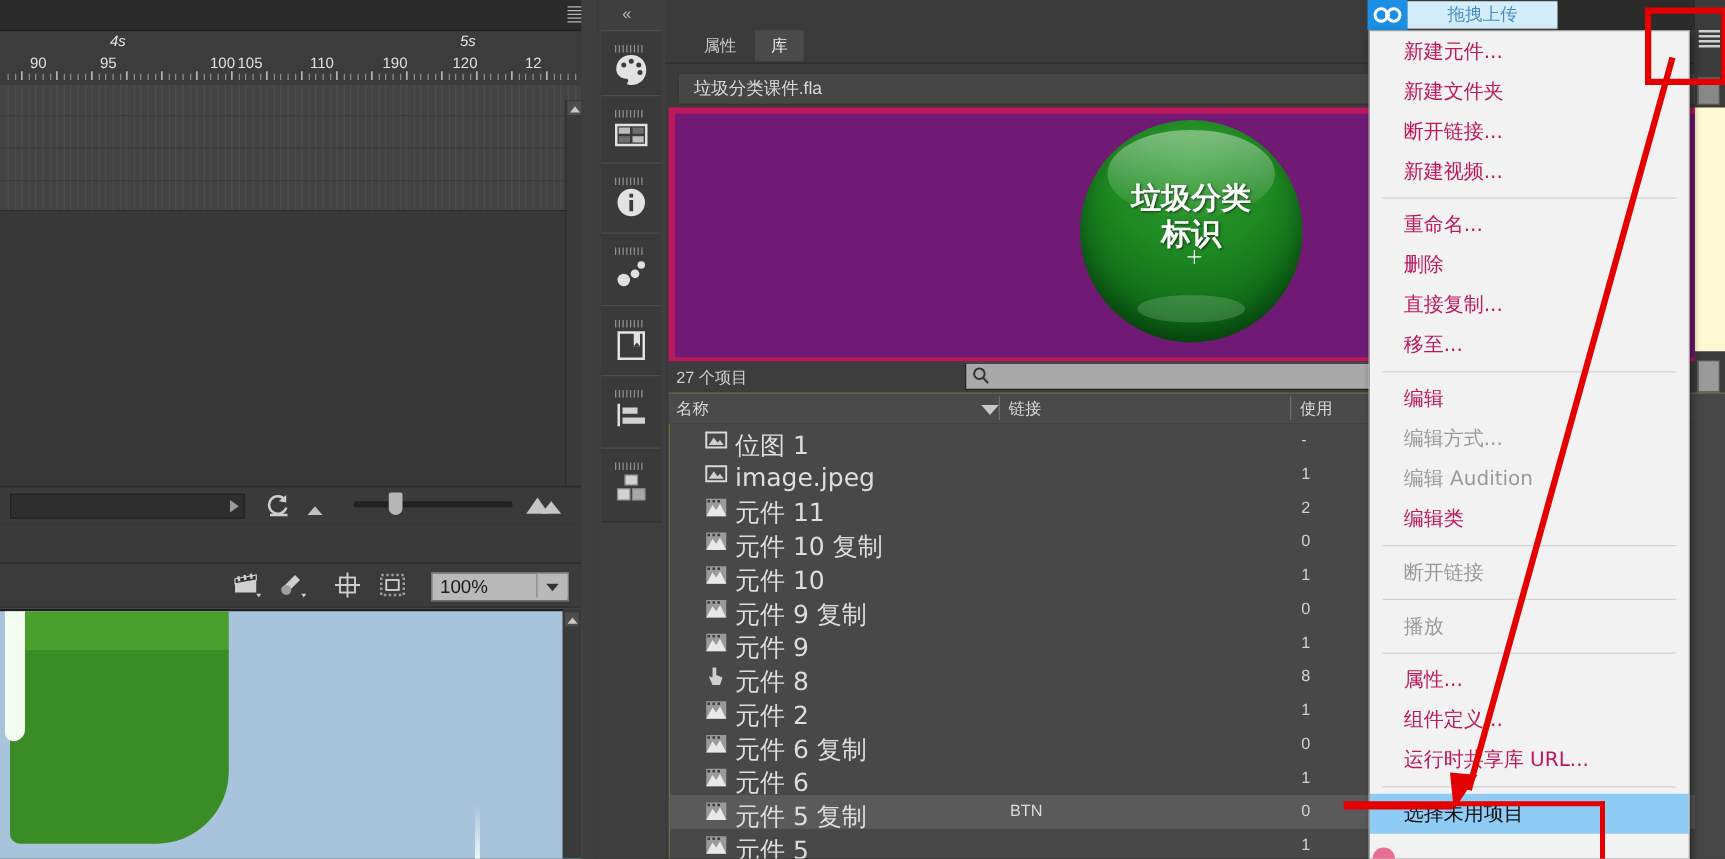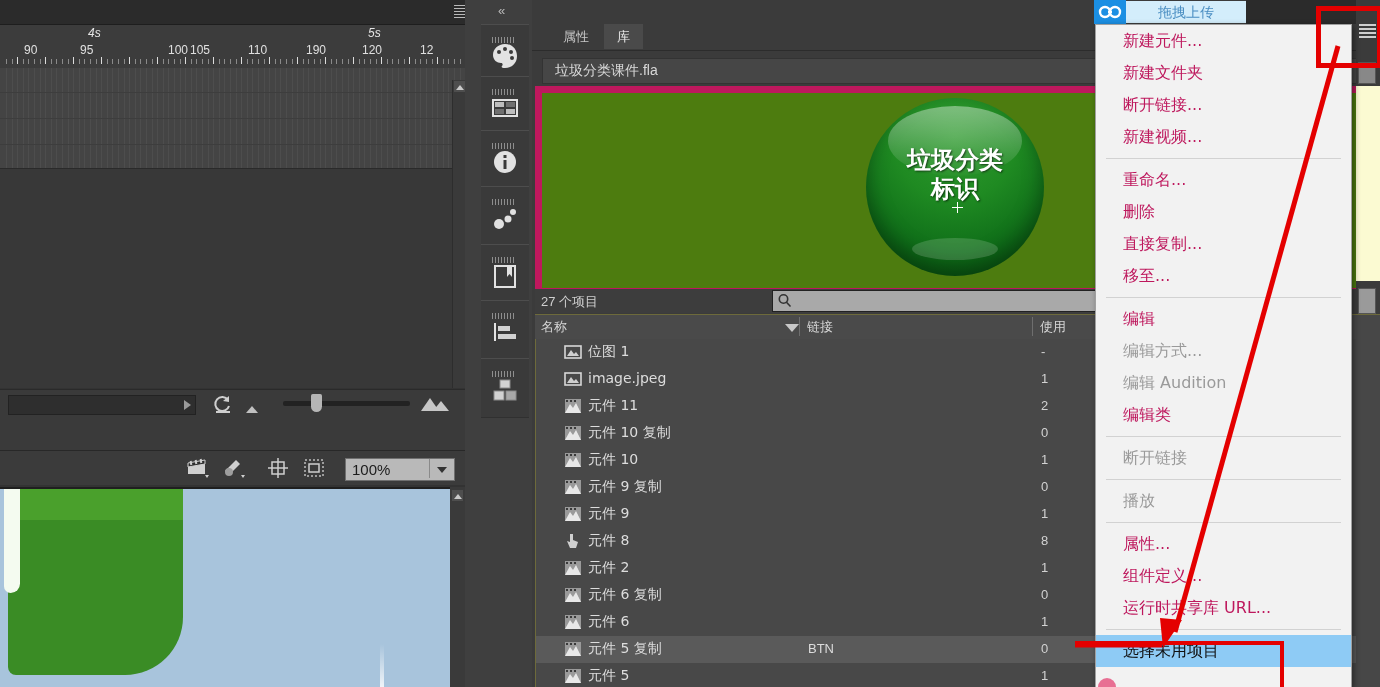--- a/index.html
+++ b/index.html
@@ -166,22 +166,22 @@
 
   #lib-docname{
     left:10px;top:58px;width:820px;height:24px;background:#464646;
     border:1px solid #333;
   }
   #lib-docname span{
     position:absolute;left:12px;top:3px;font-size:14px;color:#d8d8d8;
   }
 
   #lib-preview{
-    left:3px;top:86px;width:828px;height:195px;background:#4d7c0f;
-    border:7px solid #be185d;
+    left:3px;top:86px;width:828px;height:195px;background:#701a75;
+    border:5px solid #be185d;
   }
   #green-circle{
     position:absolute;left:324px;top:5px;width:178px;height:178px;border-radius:50%;
     background:radial-gradient(circle at 50% 22%, #2f9a2f 0%, #1f8a22 38%, #0e6c18 72%, #085410 100%);
     box-shadow:inset 0 -10px 20px rgba(0,0,0,.35);
   }
   #circle-gloss{
     position:absolute;left:22px;top:8px;width:134px;height:70px;border-radius:50%;
     background:linear-gradient(to bottom,rgba(255,255,255,.40),rgba(255,255,255,.02));
   }
@@ -224,21 +224,21 @@
     position:absolute;left:250px;top:9px;
     border-left:7px solid transparent;border-right:7px solid transparent;
     border-top:8px solid #c8c8c8;
   }
 
   #lib-list{left:3px;top:339px;width:828px;height:348px;background:#484848;
     border-left:1px solid #6d6a3b;overflow:hidden;}
   .lib-row{position:relative;height:27px;}
   .lib-row.selected{background:#5a5a5a;}
   .lib-row .ic{position:absolute;left:28px;top:4px;width:18px;height:18px;}
-  .lib-row .nm{position:absolute;left:52px;top:4px;font-size:14px;color:#ddd;
+  .lib-row .nm{position:absolute;left:52px;top:4px;font-size:20px;color:#ddd;
     font-family:"DejaVu Sans","Liberation Sans",sans-serif;}
   .lib-row .lk{position:absolute;left:272px;top:5px;font-size:13px;color:#dcdcdc;}
   .lib-row .us{position:absolute;left:505px;top:5px;font-size:13px;color:#d2d2d2;}
 
   
   #context-menu{
     left:1095px;top:24px;width:255px;height:663px;background:#f2f2f2;
     border:1px solid #a0a0a0;box-shadow:2px 2px 6px rgba(0,0,0,.45);
   }
   .menu-item{

